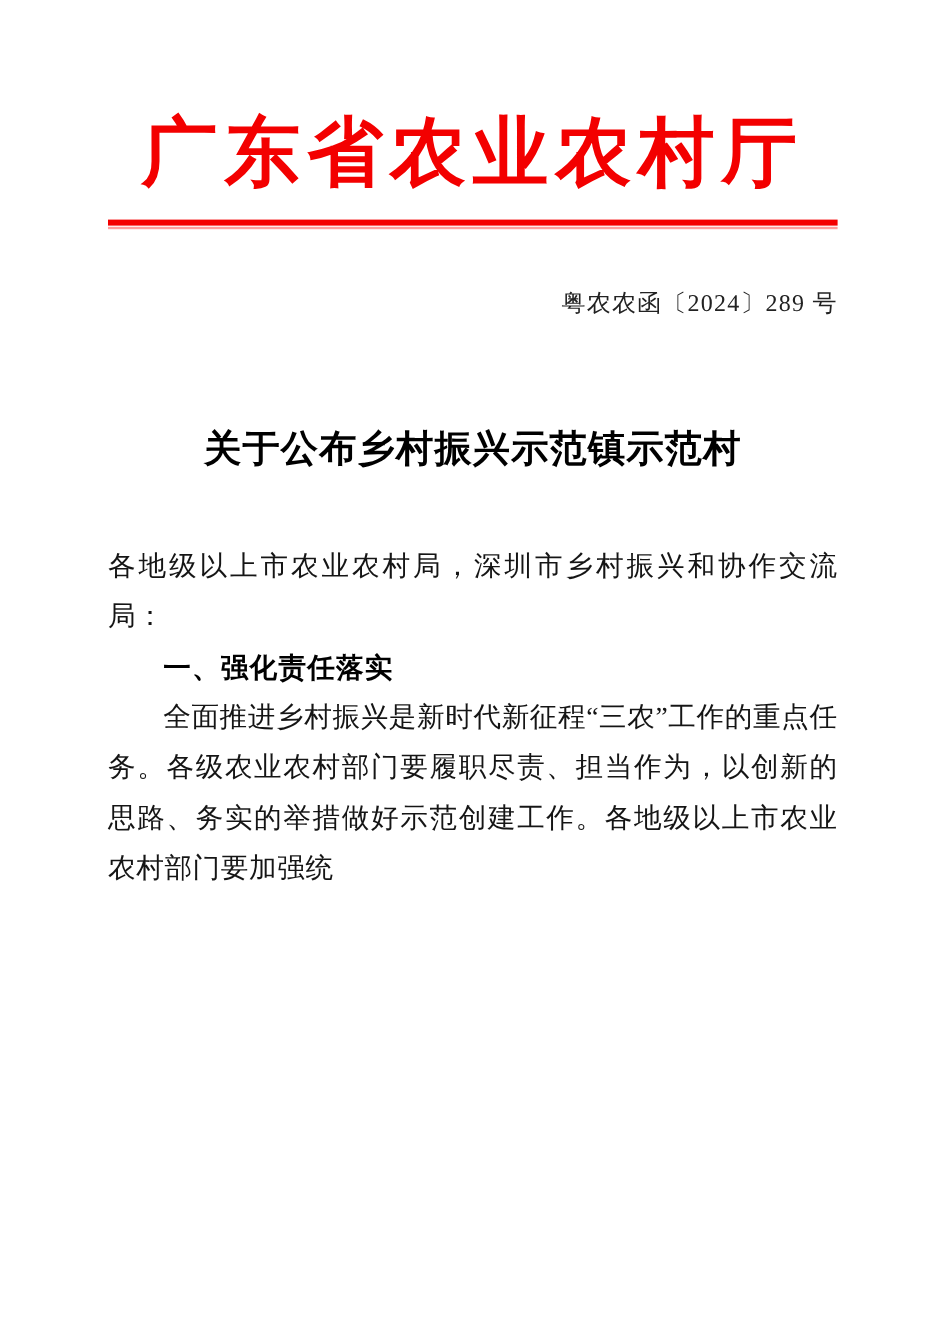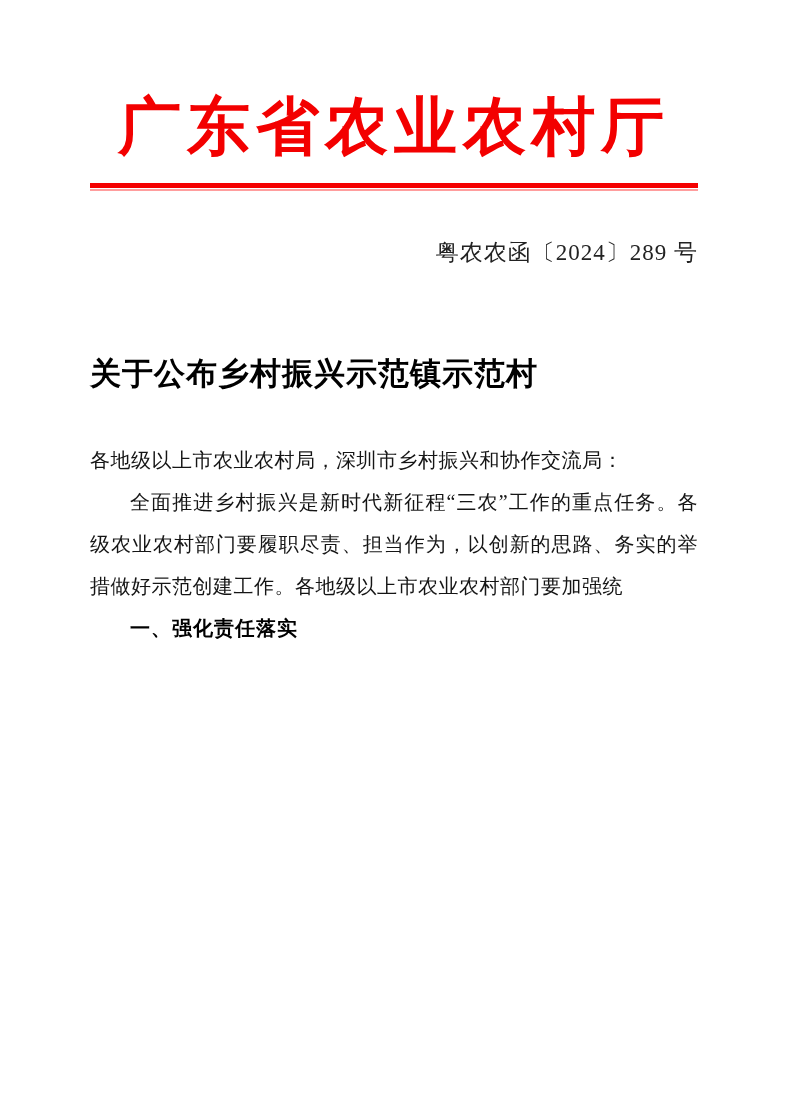--- a/index.html
+++ b/index.html
@@ -42,39 +42,39 @@
     top: 1018px;
     left: 90px;
     width: 608px;
   }
   .rule-bottom .thin  { height: 2px; background: #ff9d9d; margin-bottom: 1px; }
   .rule-bottom .thick { height: 5px; background: #f40000; }
   
   .doc-number {
     margin-top: 49px;
     text-align: right;
-    font-size: 23px;
+    font-size: 20px;
     line-height: 26px;
     color: #222222;
     letter-spacing: 1px;
   }
   
   .doc-title {
     margin-top: 86px;
-    text-align: left;
+    text-align: center;
     font-weight: bold;
     color: #000000;
     font-size: 31px;
     line-height: 43px;
     letter-spacing: 1px;
   }
   
   .body-text {
-    margin-top: 44px;
-    font-size: 20px;
+    margin-top: 56px;
+    font-size: 23px;
     line-height: 42px;
     text-align: justify;
     letter-spacing: 0.5px;
     color: #151515;
   }
   .body-text p { margin: 0; }
   .indent { text-indent: 2em; }
   .section-heading {
     font-weight: bold;
     color: #000000;
@@ -96,22 +96,22 @@
     </div>
 
     <div class="doc-number">粤农农函〔2024〕289 号</div>
 
     <div class="doc-title">
       <div>关于公布乡村振兴示范镇示范村</div>
     </div>
 
     <div class="body-text">
       <p>各地级以上市农业农村局，深圳市乡村振兴和协作交流局：</p>
+      <p class="indent section-heading">一、强化责任落实</p>
       <p class="indent">全面推进乡村振兴是新时代新征程“三农”工作的重点任务。各级农业农村部门要履职尽责、担当作为，以创新的思路、务实的举措做好示范创建工作。各地级以上市农业农村部门要加强统</p>
-      <p class="indent section-heading">一、强化责任落实</p>
     </div>
 
   </div>
 
   <div class="rule-bottom">
     <div class="thin"></div>
     <div class="thick"></div>
   </div>
 </div>
 

